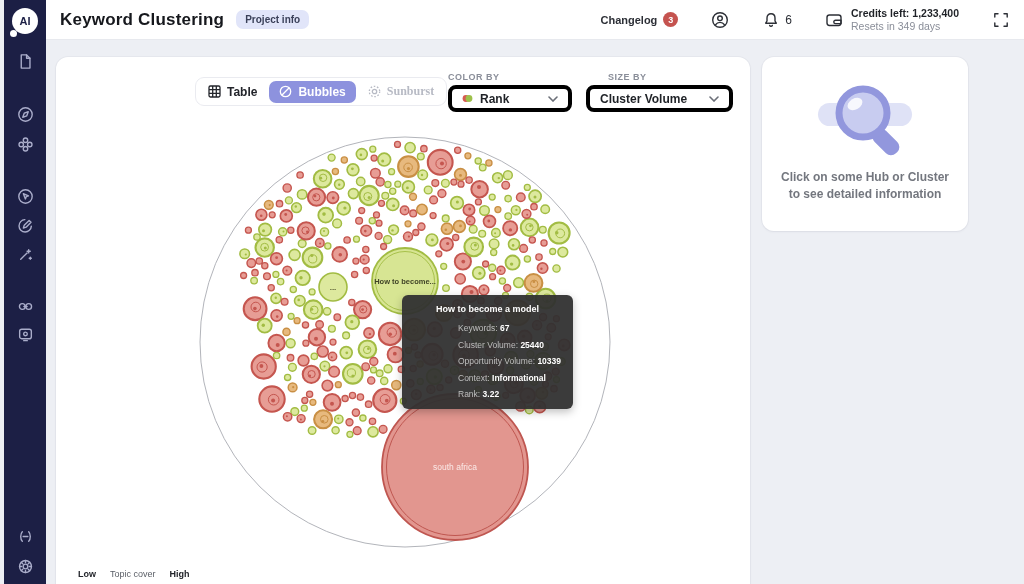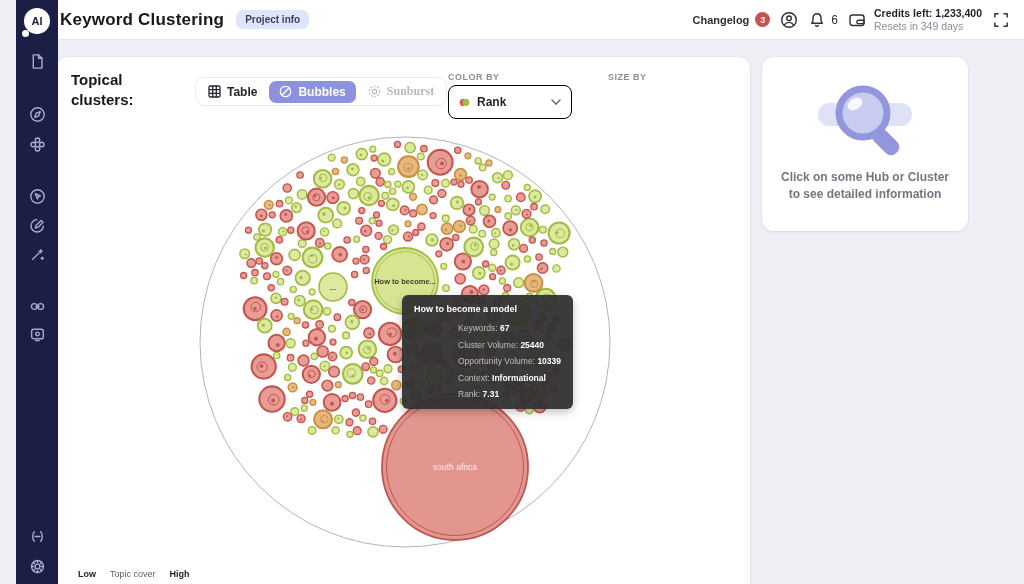--- a/index.html
+++ b/index.html
@@ -1,33 +1,33 @@
 <!DOCTYPE html>
 <html><head>
 <meta charset="utf-8">
 <style>
   * { margin:0; padding:0; box-sizing:border-box; }
   html,body { width:1024px; height:584px; overflow:hidden; background:#edeff4;
     font-family:"Liberation Sans", sans-serif; }
 
   
-  .sidebar { position:absolute; left:16px; top:0; width:42px; height:584px; background:#1c1f45; z-index:5; }
+  .sidebar { position:absolute; left:4px; top:0; width:42px; height:584px; background:#1c1f45; z-index:5; }
   .logo { position:absolute; left:8px; top:8px; width:26px; height:26px; background:#fff; border-radius:50%;
     display:flex; align-items:center; justify-content:center; font-weight:bold; font-size:11px; color:#1c1f45; }
   .logo-dot { position:absolute; left:6px; top:30px; width:7px; height:7px; background:#fff; border-radius:50%; }
   .side-ic { position:absolute; left:13px; width:17px; height:17px; opacity:.85; }
   .side-ic svg { width:17px; height:17px; stroke:#c3c6e2; fill:none; stroke-width:1.3; stroke-linecap:round; stroke-linejoin:round; }
 
   
   .header { position:absolute; left:42px; top:0; width:982px; height:40px; background:#fff;
     border-bottom:1px solid #e7e9ee; display:flex; align-items:center; padding:0 14px 0 18px; z-index:4; }
   .h-title { font-size:17px; font-weight:bold; color:#16181d; letter-spacing:.2px; }
   .h-badge { margin-left:12px; background:#e1e5f9; color:#3a4059; font-size:10px; font-weight:bold;
     padding:4px 9px; border-radius:7px; }
-  .h-right { margin-left:auto; display:flex; align-items:center; gap:10px; }
+  .h-right { margin-left:auto; display:flex; align-items:center; gap:33px; }
   .h-changelog { display:flex; align-items:center; gap:6px; font-size:11px; font-weight:bold; color:#2c2f36; cursor:pointer;}
   .h-count { width:15px; height:15px; border-radius:50%; background:#c5534f; color:#fff; font-size:9px;
     display:flex; align-items:center; justify-content:center; font-weight:bold; }
   .h-ic svg { width:18px; height:18px; stroke:#2c2f36; fill:none; stroke-width:1.4; stroke-linecap:round; stroke-linejoin:round; display:block;}
   .h-bell { display:flex; align-items:center; gap:5px; font-size:12px; color:#2c2f36; }
   .h-credits { display:flex; align-items:center; gap:8px; }
   .h-credits .l1 { font-size:10.5px; font-weight:bold; color:#1f2227; }
   .h-credits .l2 { font-size:10.5px; color:#8a8e99; margin-top:1px; }
 
   
@@ -38,31 +38,31 @@
   .toggle-group { position:absolute; left:139px; top:20px; display:flex; align-items:center; gap:2px;
     border:1px solid #eaebf0; border-radius:9px; padding:2px; background:#fff; }
   .toggle { display:flex; align-items:center; gap:6px; font-size:12px; font-weight:bold; color:#23252b;
     padding:4px 10px; border-radius:7px; cursor:pointer; }
   .toggle svg { width:13px; height:13px; stroke:#23252b; fill:none; stroke-width:1.3; }
   .toggle.active { background:#8d92de; color:#fff; }
   .toggle.active svg { stroke:#fff; }
   .toggle.disabled { color:#b7bac4;font-family:Liberation Serif, serif; }
   .toggle.disabled svg { stroke:#b7bac4; }
   .dd-label { position:absolute; font-size:9px; font-weight:bold; letter-spacing:.5px; color:#8a8e99; top:15px;text-align:right; }
-  .dropdown { position:absolute; top:28px; height:34px; border:1px solid #000000; border-radius:8px; background:#fff;
+  .dropdown { position:absolute; top:28px; height:27px; border:4px solid #000000; border-radius:8px; background:#fff;
     display:flex; align-items:center; padding:0 10px; gap:7px; font-size:12px; font-weight:bold; color:#1f2227; cursor:pointer;}
   .dd-chevron { margin-left:auto; }
   .dd-chevron svg { width:10px; height:6px; stroke:#6b6f78; fill:none; stroke-width:1.6; stroke-linecap:round; display:block;}
 
   .chart-svg { position:absolute; left:0; top:0; width:694px; height:543px; }
 
   
   .tooltip { position:absolute; left:346px; top:238px; background:rgba(48,48,48,.95); border-radius:6px;
     padding:9px 12px 10px 12px; z-index:3; box-shadow:0 3px 8px rgba(0,0,0,.25); white-space:nowrap; }
-  .tt-title { font-size:9px; font-weight:bold; color:#fff; margin-bottom:9px; }
+  .tt-title { font-size:9px; font-weight:bold; color:#fff; margin-bottom:9px;text-align:center; }
   .tt-row { font-size:8.5px; color:#bfbfbf; margin-top:6.5px;padding-left:44px; }
   .tt-row b { color:#fff; }
 
   
   .legend { position:absolute; left:22px; top:512px; display:flex; align-items:center; gap:14px; font-size:9px; }
   .legend .strong { font-weight:bold; color:#23252b; }
   .legend .mid { color:#5a5e66; }
 
   
   .right-card { position:absolute; left:762px; top:57px; width:206px; height:174px; background:#fff;
@@ -174,21 +174,20 @@
     </div>
     <div class="h-ic">
       <svg viewBox="0 0 18 18">
           <path d="M2.8 6V2.8H6M12 2.8h3.2V6M15.2 12v3.2H12M6 15.2H2.8V12"></path>
         </svg>
       </div>
   </div>
 </div>
 
 <div class="main-card">
-  <div class="section-title">Topical clusters:</div>
 
   <div class="toggle-group">
     <div class="toggle">
       <svg viewBox="0 0 13 13">
           <rect x="1" y="1" width="11" height="11" rx="1.4"></rect>
           <path d="M1 4.7h11M1 8.3h11M4.7 1v11M8.3 1v11"></path>
         </svg>
       <span>Table</span>
     </div>
     <div class="toggle active">
@@ -215,20 +214,28 @@
       </svg>
     <span>Rank</span>
     <span class="dd-chevron">
       <svg viewBox="0 0 10 6">
           <path d="M1 1l4 4 4-4"></path>
         </svg>
       </span>
   </div>
 
   <div class="dd-label" style="left:552px">SIZE BY</div>
+  <div class="dropdown" style="left:530px; width:147px">
+    <span>Cluster Volume</span>
+    <span class="dd-chevron">
+      <svg viewBox="0 0 10 6">
+          <path d="M1 1l4 4 4-4"></path>
+        </svg>
+      </span>
+  </div>
 
   <svg class="chart-svg" viewBox="0 0 694 543">
     <circle id="outer-ring" cx="349" cy="285" r="205" fill="none" stroke="#a9abb2" stroke-width="0.9"></circle>
     <g id="bubble-field">
         <g>
           <circle cx="508.2" cy="287.9" r="5.7" fill="#e79d95" stroke="#c5564f" stroke-width="1.6434767184970869"></circle>
           <circle cx="507.2" cy="289.0" r="1.4" fill="#c5564f"></circle>
         </g>
         <g>
           <circle cx="336.7" cy="147.4" r="6.1" fill="#dde99e" stroke="#a2bc43" stroke-width="1.688019991181048"></circle>
@@ -1386,21 +1393,21 @@
       <text x="399" y="413" font-size="8.5" fill="#fbeae8" text-anchor="middle">south africa</text>
     </g>
   </svg>
 
   <div class="tooltip">
     <div class="tt-title">How to become a model</div>
     <div class="tt-row"><span>Keywords: </span><b>67</b></div>
     <div class="tt-row"><span>Cluster Volume: </span><b>25440</b></div>
     <div class="tt-row"><span>Opportunity Volume: </span><b>10339</b></div>
     <div class="tt-row"><span>Context: </span><b>Informational</b></div>
-    <div class="tt-row"><span>Rank: </span><b>7.31</b></div>
+    <div class="tt-row"><span>Rank: </span><b>3.22</b></div>
   </div>
 
   <div class="legend">
     <span class="strong">Low</span>
     <span class="mid">Topic cover</span>
     <span class="strong">High</span>
   </div>
 </div>
 
 <div class="right-card">

